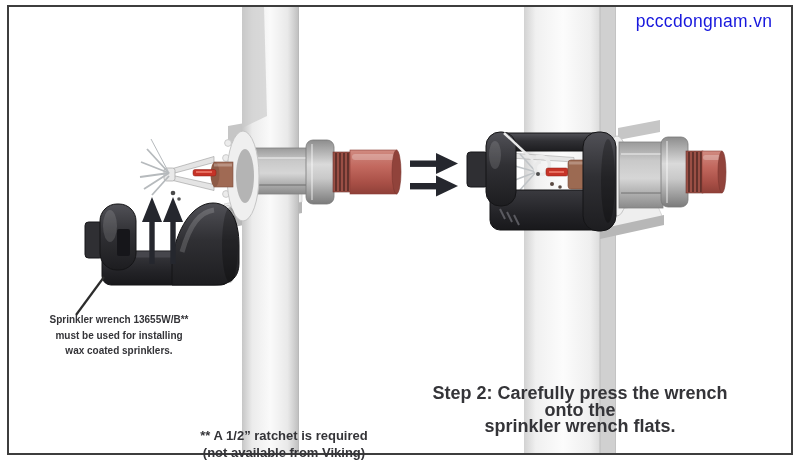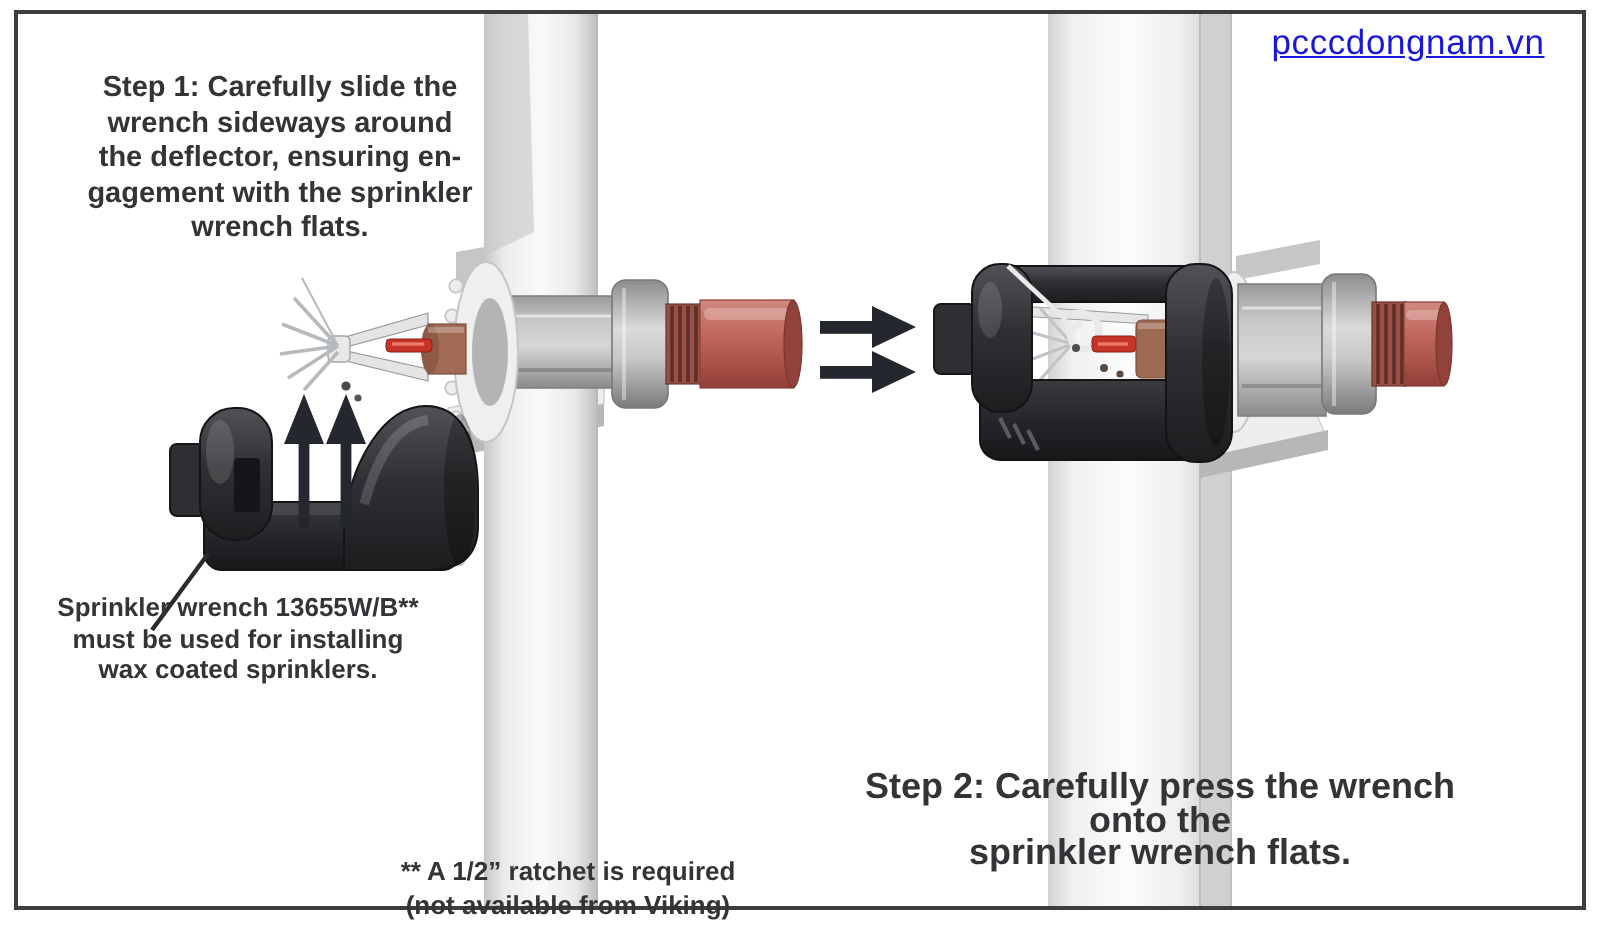--- a/index.html
+++ b/index.html
@@ -5,22 +5,22 @@
   html,body{margin:0;padding:0;background:#fff;}
   .stage{position:relative;width:803px;height:465px;background:#fff;overflow:hidden;
          font-family:"Liberation Sans",sans-serif;}
   .frame{position:absolute;left:7px;top:5px;width:786px;height:450px;
          border:2px solid var(--border,#3d3d3d);box-sizing:border-box;pointer-events:none;}
   svg.diagram{position:absolute;left:0;top:0;}
   .txt{position:absolute;white-space:pre-wrap;text-align:center;
        color:var(--text,#343438);font-weight:700;}
   .step1{left:24px;top:36px;width:232px;font-size:14.5px;line-height:17.5px;}
   .watermark{left:622px;top:11px;width:164px;font-size:17.5px;font-weight:400;
-             letter-spacing:.3px;color:var(--blue,#1717dd);text-decoration:underline;}
-  .wrench-label{left:14px;top:296px;width:210px;font-size:13px;line-height:15.5px;}
+             letter-spacing:.3px;color:var(--blue,#1717dd);}
+  .wrench-label{left:14px;top:312px;width:210px;font-size:10px;line-height:15.5px;}
   .ratchet{left:186px;top:385px;width:196px;font-size:13px;line-height:16.5px;margin-top:43px;}
   .step2{left:424px;top:385px;width:312px;font-size:18px;line-height:16.5px;}
   .caption{left:180px;top:436px;width:440px;font-size:12.5px;letter-spacing:-.2px;}
   .arw{fill:var(--arrow,#25272e);}
 </style>
 </head>
 <body>
 
 <div class="stage">
 
@@ -236,25 +236,20 @@
       <g>
         <polygon class="arw" points="436,175.5 458,186 436,196.5"></polygon>
         <rect class="arw" x="410" y="183" width="26" height="6.4"></rect>
       </g>
     </g>
   </g>
 </svg>
 
 <div class="frame"></div>
 
-<div class="txt step1">Step 1: Carefully slide the
-wrench sideways around
-the deflector, ensuring en-
-gagement with the sprinkler
-wrench flats.</div>
 <div class="txt watermark">pcccdongnam.vn</div>
 <div class="txt wrench-label">Sprinkler wrench 13655W/B**
 must be used for installing
 wax coated sprinklers.</div>
 <div class="txt ratchet">** A 1/2” ratchet is required
 (not available from Viking)</div>
 <div class="txt step2">Step 2: Carefully press the wrench onto the
 sprinkler wrench flats.</div>
 
 </div>

